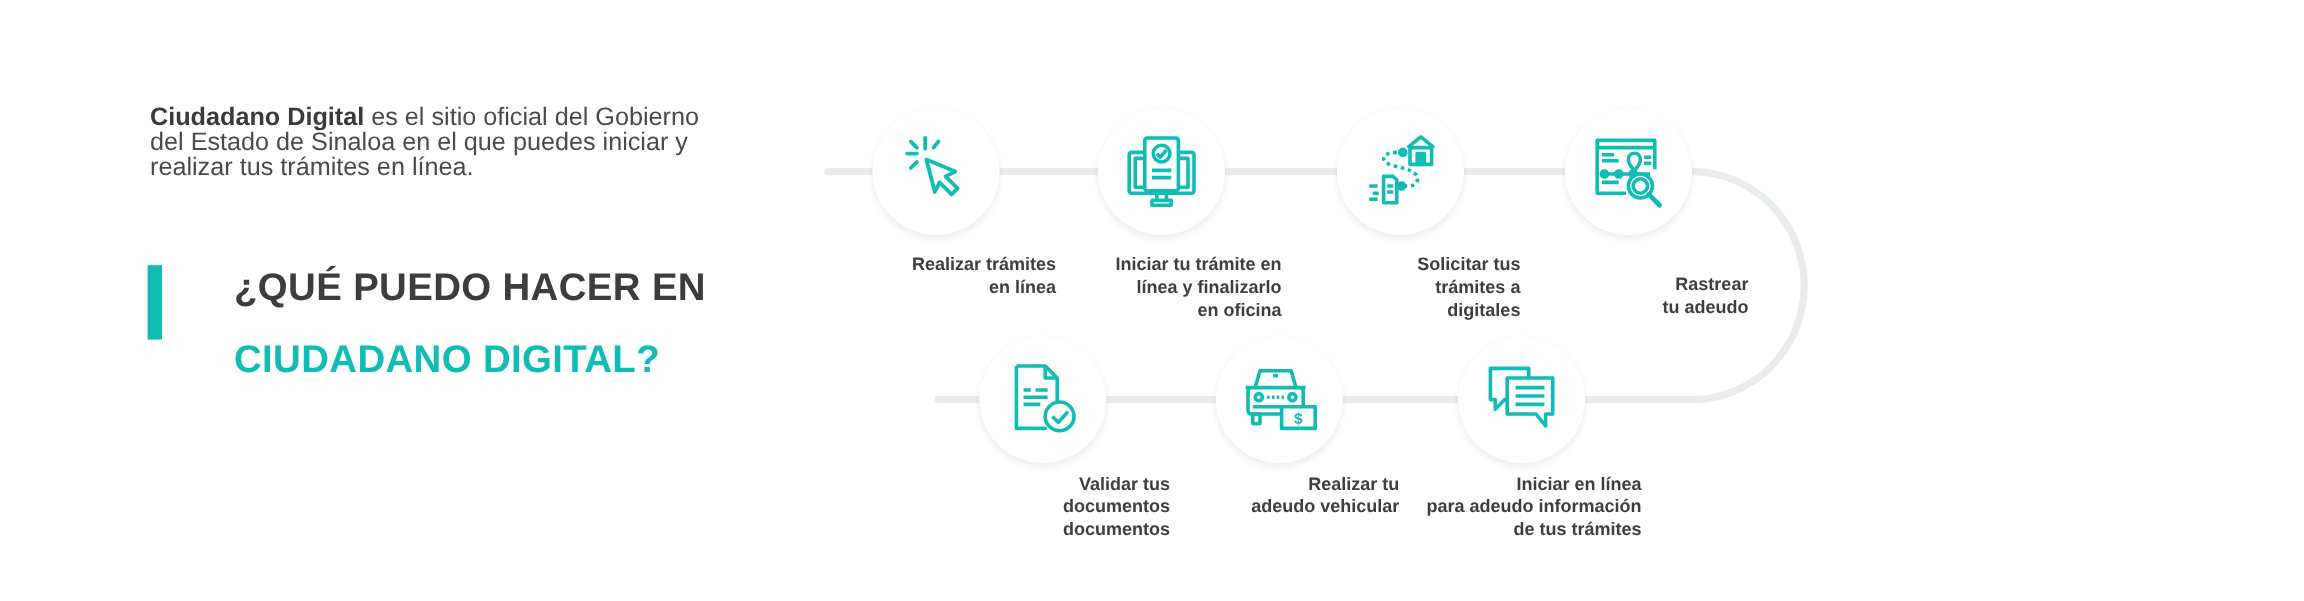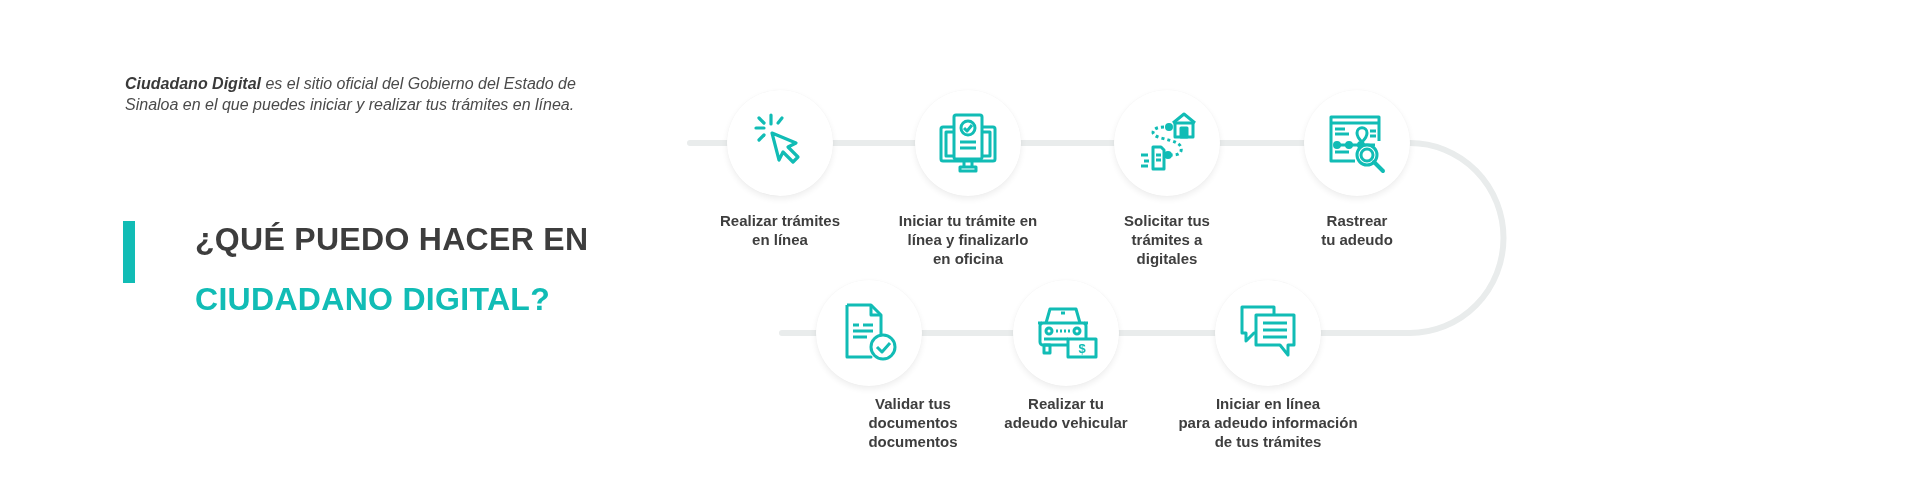--- a/index.html
+++ b/index.html
@@ -1,27 +1,27 @@
 <!DOCTYPE html>
 <html><head>
   <meta charset="utf-8">
   <style>
     html, body { margin:0; padding:0; background:#ffffff; }
     body { width:1920px; height:501px; position:relative; overflow:hidden; font-family:"Liberation Sans", sans-serif; color:#3f3f3f; }
-    .intro { position:absolute; left:125px; top:73px; width:460px; font-size:16px; line-height:21px; color:#4a4a4a;font-style:italic; }
+    .intro { position:absolute; left:125px; top:87px; width:460px; font-size:21px; line-height:21px; color:#4a4a4a; }
     .intro b { font-weight:700; color:#3a3a3a; }
     .accent-bar { position:absolute; left:123px; top:221px; width:12px; height:62px; background:#11bcb5; }
     .heading { position:absolute; left:195px; top:222px; font-size:32px; font-weight:700; line-height:35px; letter-spacing:0.3px; margin:0; }
     .heading .l1 { color:#3d3d3d; display:block; }
     .heading .l2 { color:#11bcb5; display:block;margin-top:25px; }
     .track { position:absolute; left:0; top:0; }
     .circle { position:absolute; width:106px; height:106px; border-radius:50%; background:#fff;
       box-shadow:0 3px 6px rgba(0,0,0,0.07), 0 0 1px rgba(0,0,0,0.05); margin-left:-53px; margin-top:-53px; display:flex; align-items:center; justify-content:center; }
     .circle svg { width:64px; height:64px; }
-    .label { position:absolute; width:200px; margin-left:-100px; text-align:center; font-size:15px; font-weight:700; line-height:19px; color:#3e3e3e; }
+    .label { position:absolute; width:200px; margin-left:-100px; text-align:right; font-size:15px; font-weight:700; line-height:19px; color:#3e3e3e; }
   </style>
 </head>
 <body>
 
 <div class="intro">
   <b>Ciudadano Digital</b><span> es el sitio oficial del Gobierno del Estado de Sinaloa en el que puedes iniciar y realizar tus trámites en línea.</span>
 </div>
 
 <div class="accent-bar"></div>
 <h2 class="heading">
@@ -101,21 +101,21 @@
     <line x1="10" y1="34" x2="50" y2="34"></line>
     <circle cx="12" cy="34" r="2.5" fill="#11bcb5"></circle>
       <circle cx="24" cy="34" r="2.5" fill="#11bcb5"></circle>
       <circle cx="36" cy="34" r="2.5" fill="#11bcb5"></circle>
     <line x1="10" y1="41" x2="24" y2="41"></line>
     <circle cx="42" cy="44" r="10" fill="#fff"></circle>
       <circle cx="42" cy="44" r="6"></circle>
     <line x1="49" y1="51" x2="58" y2="60" stroke-width="4" stroke-linecap="round"></line>
   </svg>
 </div>
-<div class="label" style="left:1357px;top:211px;">
+<div class="label" style="left:1357px;top:228px;">
   <div>Rastrear</div>
   <div>tu adeudo</div>
 </div>
 
 <div class="circle" style="left:1268px;top:333px;">
   <svg viewBox="0 0 64 64" fill="none" stroke="#11bcb5" stroke-width="3" stroke-linejoin="round">
     <path d="M38 14 L38 6 L6 6 L6 32 L10 32 L10 40 L18 32 L20 32"></path>
     <path d="M20 14 L58 14 L58 44 L52 44 L52 54 L44 44 L20 44 Z" fill="#fff"></path>
     <line x1="27" y1="22" x2="51" y2="22"></line>
       <line x1="27" y1="29" x2="51" y2="29"></line>
@@ -153,17 +153,17 @@
     <path d="M10 4 L34 4 L44 14 L44 34 M34 56 L10 56 Z M10 4 L10 56"></path>
     <path d="M34 4 L34 14 L44 14"></path>
     <line x1="16" y1="24" x2="22" y2="24"></line>
       <line x1="26" y1="24" x2="36" y2="24"></line>
     <line x1="16" y1="30" x2="36" y2="30"></line>
       <line x1="16" y1="36" x2="30" y2="36"></line>
     <circle cx="46" cy="46" r="12" fill="#fff"></circle>
     <path d="M40 46 L45 51 L53 42"></path>
   </svg>
 </div>
-<div class="label" style="left:913px;top:394px;">
+<div class="label" style="left:875px;top:394px;">
   <div>Validar tus</div>
   <div>documentos</div>
   <div>documentos</div>
 </div>
 
 </body></html>

